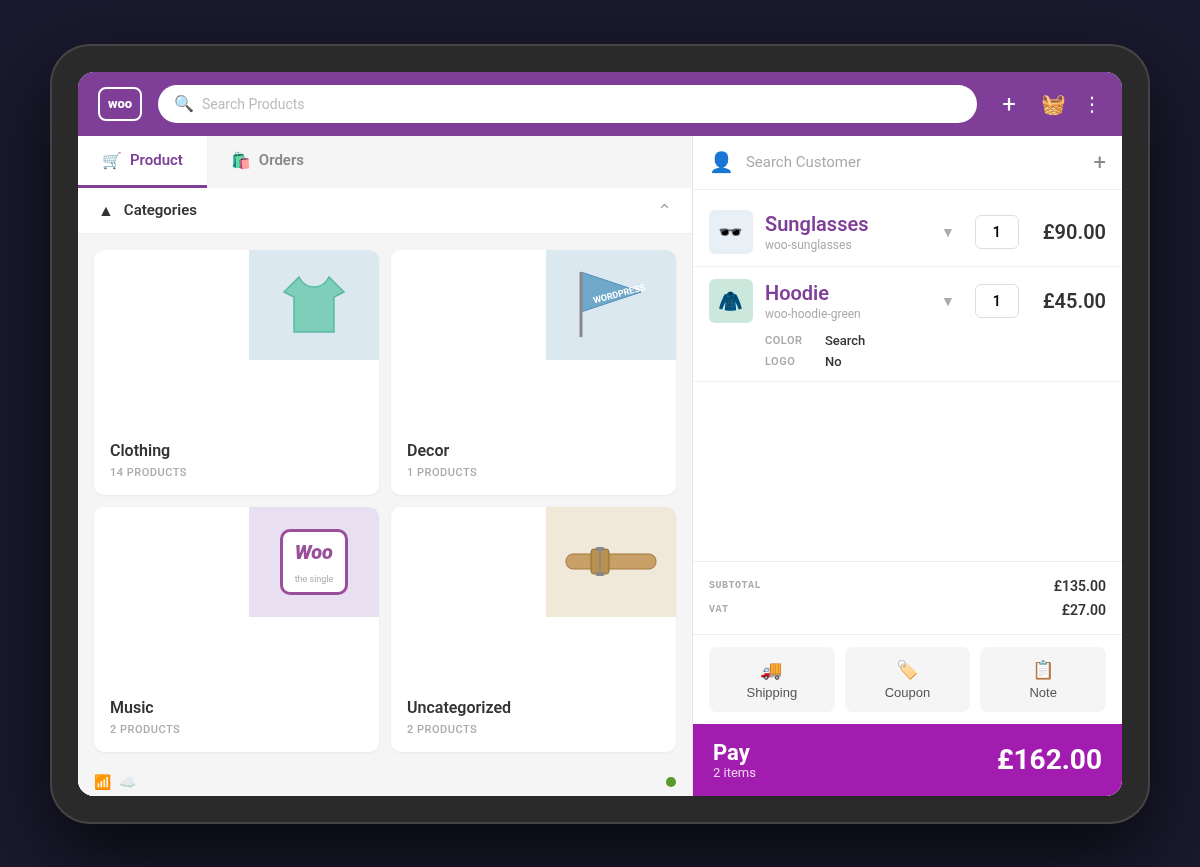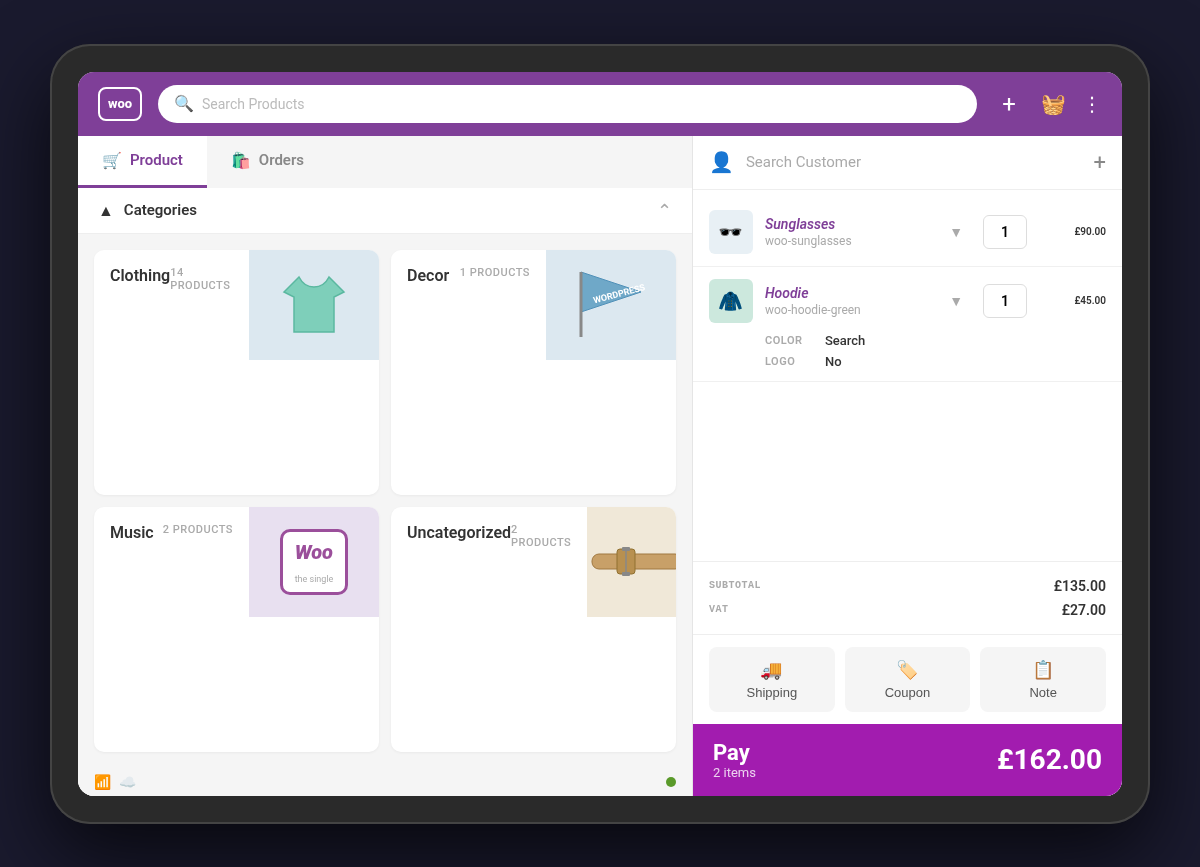--- a/index.html
+++ b/index.html
@@ -165,22 +165,22 @@
       background: white;
       border-radius: 10px;
       overflow: hidden;
       display: flex;
       cursor: pointer;
       box-shadow: 0 1px 3px rgba(0,0,0,0.05);
     }
     .category-info {
       padding: 16px;
       display: flex;
-      flex-direction: row;
-      justify-content: space-between;
+      flex-direction: column;
+      justify-content: flex-end;
       flex: 1;
     }
     .category-name {
       font-size: 16px;
       font-weight: 600;
       color: #333;
       margin-bottom: 6px;
     }
     .category-count {
       font-size: 11px;
@@ -242,25 +242,24 @@
       display: flex;
       align-items: center;
       justify-content: center;
       font-size: 20px;
       flex-shrink: 0;
     }
     .item-details {
       flex: 1;
     }
     .item-name {
-      font-size: 14px;
+      font-size: 20px;
       font-weight: 600;
       color: #7f3f98;
       margin-bottom: 2px;
-      font-style: italic;
     }
     .item-sku {
       font-size: 12px;
       color: #aaa;
     }
     .item-expand {
       color: #aaa;
       font-size: 14px;
       cursor: pointer;
       margin-right: 8px;
@@ -271,26 +270,25 @@
       border: 1px solid #ddd;
       border-radius: 6px;
       text-align: center;
       font-size: 14px;
       font-weight: 600;
       display: flex;
       align-items: center;
       justify-content: center;
     }
     .item-price {
-      font-size: 10px;
+      font-size: 20px;
       font-weight: 600;
       color: #333;
       margin-left: 12px;
       min-width: 55px;
-      text-align: right;
     }
     .item-variants {
       margin-top: 10px;
       padding-left: 56px;
       display: flex;
       flex-direction: column;
       gap: 6px;
     }
     .variant-row {
       display: flex;

